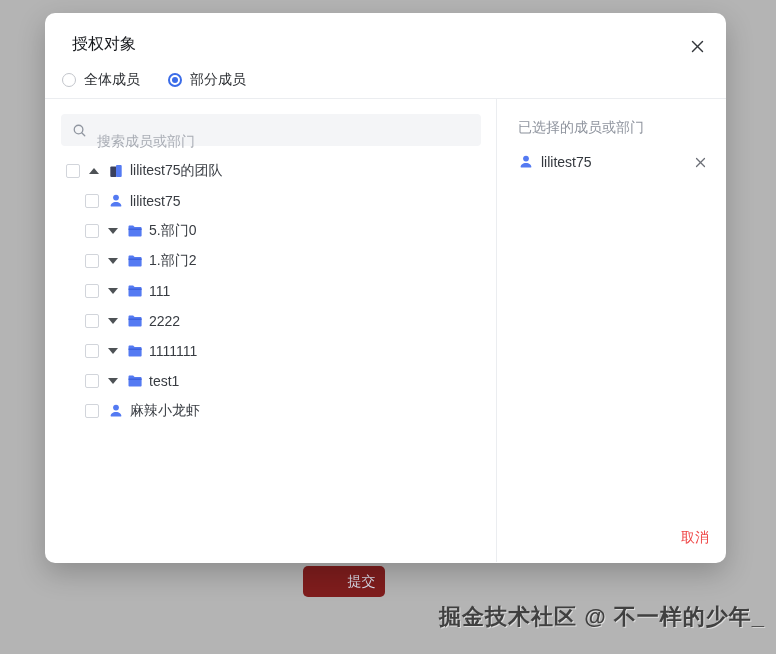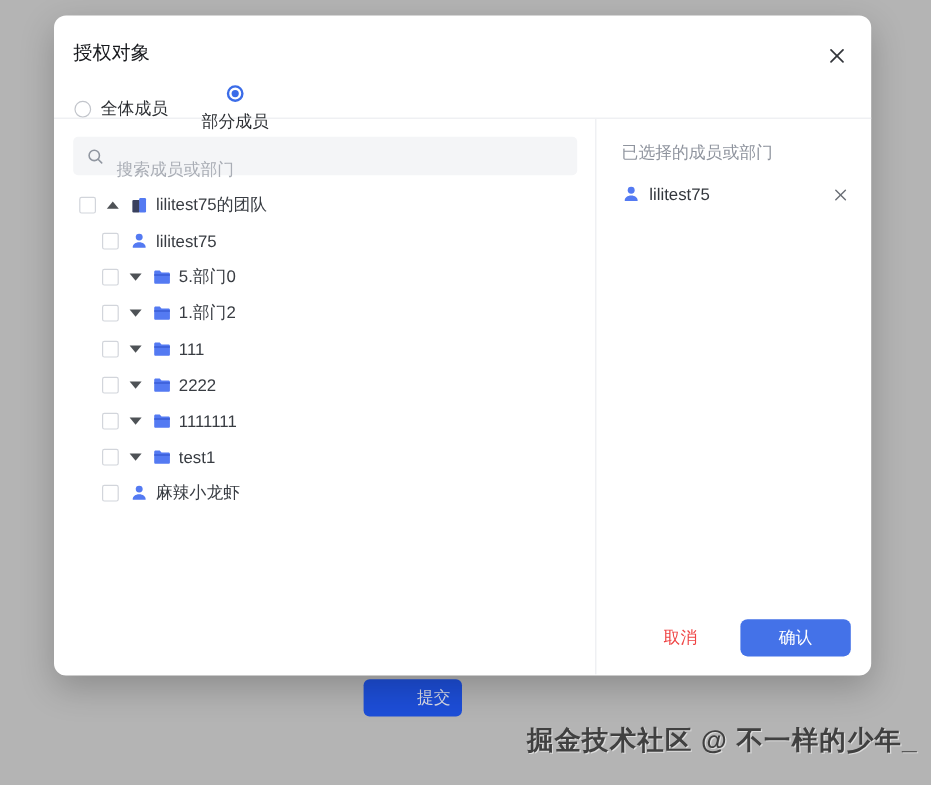--- a/index.html
+++ b/index.html
@@ -6,46 +6,46 @@
   body{
     width:776px;height:654px;position:relative;overflow:hidden;
     background:#b4b4b4;
     font-family:"Liberation Sans","DejaVu Sans",sans-serif;
     -webkit-font-smoothing:antialiased;
   }
 
   
   .underlay-submit{
     position:absolute;left:303px;top:566px;width:82px;height:31px;
-    background:#1d4ed8;border:none;border-radius:5px;
+    background:#7f1d1d;border:none;border-radius:5px;
     color:#d9dbe7;font-size:14px;cursor:pointer;
     font-family:inherit;
     padding-left:41px;
   }
   .watermark{
     position:absolute;right:11px;top:602px;
     font-size:22px;font-weight:600;color:#404040;letter-spacing:1px;
     text-shadow:1px 1px 0 rgba(255,255,255,.55);
     white-space:nowrap;
   }
 
   
   .dialog{
     position:absolute;left:45px;top:13px;width:681px;height:550px;
     background:#fff;border-radius:10px;
     box-shadow:0 10px 28px rgba(0,0,0,.22);
     box-sizing:border-box;
   }
   .dialog-header{position:relative;height:86px;border-bottom:1px solid #ebedf0;box-sizing:border-box;}
-  .dialog-title{position:absolute;left:16px;top:21px;font-size:16px;font-weight:500;color:#17191d;}
+  .dialog-title{position:absolute;left:27px;top:21px;font-size:16px;font-weight:500;color:#17191d;}
   .close-btn{position:absolute;right:20px;top:24px;width:18px;height:18px;display:flex;align-items:center;justify-content:center;cursor:pointer;background:none;border:none;padding:0;}
 
   .radio-row{position:absolute;left:17px;top:58px;display:flex;align-items:center;text-align:right;}
   .radio-group{display:flex;align-items:center;gap:8px;font-size:14px;color:#2c2f33;cursor:pointer;}
-  .radio-group + .radio-group{margin-left:28px;flex-direction:column;}
+  .radio-group + .radio-group{margin-left:28px;}
   .radio{width:14px;height:14px;border-radius:50%;border:1px solid #c2c5cb;background:#fff;box-sizing:border-box;flex:none;position:relative;}
   .radio.checked{border:2px solid #3b6ce8;}
   .radio.checked::after{content:"";position:absolute;left:50%;top:50%;width:6px;height:6px;margin:-3px 0 0 -3px;border-radius:50%;background:#3b6ce8;}
 
   .dialog-body{display:flex;height:463px;}
 
   
   .left-panel{width:452px;border-right:1px solid #ebedf0;padding:15px 15px 0 16px;box-sizing:border-box;}
   .search-box{height:32px;background:#f4f5f7;border-radius:4px;display:flex;align-items:center;padding:0 11px;gap:8px;box-sizing:border-box;}
   .search-input{border:none;background:transparent;outline:none;flex:1;font-size:14px;color:#333;font-family:inherit;margin-top:22px;}
@@ -259,18 +259,17 @@
         <button class="remove-btn" aria-label="remove">
           <svg width="11" height="11" viewBox="0 0 11 11">
             <line x1="1.5" y1="1.5" x2="9.5" y2="9.5" stroke="#6b6f76" stroke-width="1.2" stroke-linecap="round"></line>
             <line x1="9.5" y1="1.5" x2="1.5" y2="9.5" stroke="#6b6f76" stroke-width="1.2" stroke-linecap="round"></line>
           </svg>
         </button>
       </div>
 
       <div class="panel-footer">
         <button class="cancel-btn">取消</button>
-        <button class="confirm-btn">确认</button>
       </div>
     </div>
 
   </div>
 </div>
 
 </body></html>

